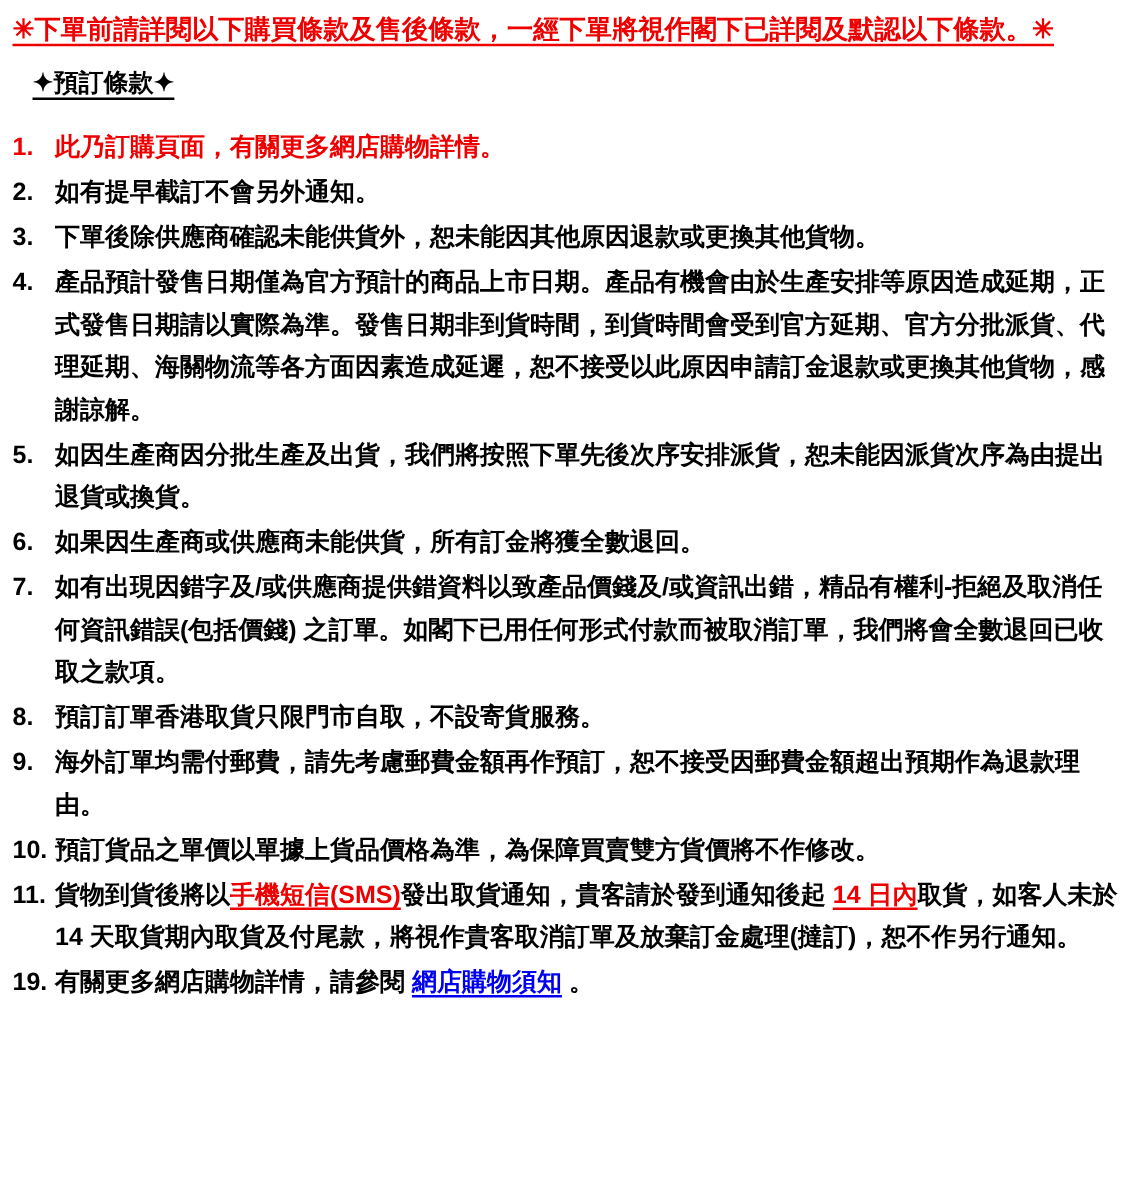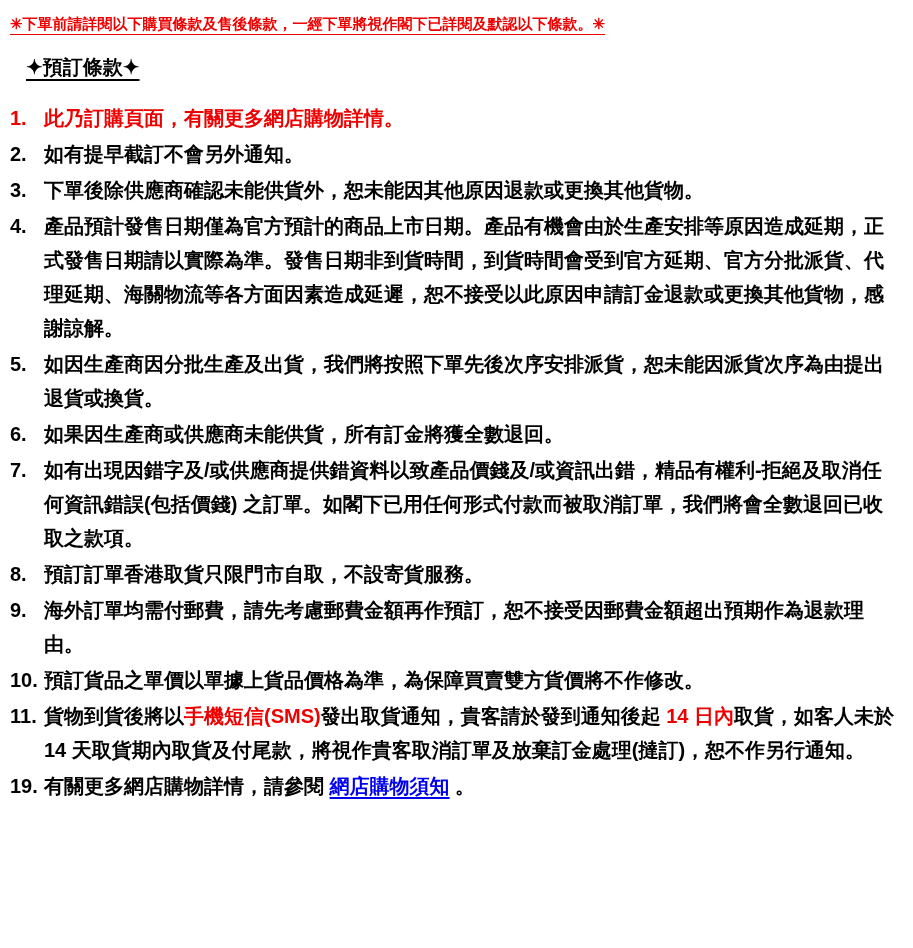--- a/index.html
+++ b/index.html
@@ -16,21 +16,21 @@
     background: var(--bg);
     color: var(--ink);
     font-family: "Liberation Sans", sans-serif;
     font-weight: bold;
   }
   .page {
     padding: 10px 12px 8px 10px;
   }
   .notice {
     color: var(--red);
-    font-size: 15px;
+    font-size: 21px;
     line-height: 27px;
     text-decoration: underline;
     text-underline-offset: 5px;
     margin: 0 0 17px 0;
   }
   .section-title {
     color: var(--ink);
     font-size: 20px;
     line-height: 26px;
     text-decoration: underline;
@@ -52,20 +52,21 @@
     flex: 0 0 34px;
   }
   ol.terms .body {
     flex: 1;
     min-width: 0;
   }
   li.red-item .num,
   .seg-red { color: var(--red); }
   .seg-red-underline {
     color: var(--red);
+    text-decoration: underline;
     text-underline-offset: 4px;
     text-align: right;
   }
   a.seg-link {
     color: var(--link);
     text-decoration: underline;
     text-underline-offset: 4px;
     cursor: pointer;
   }
 </style>

